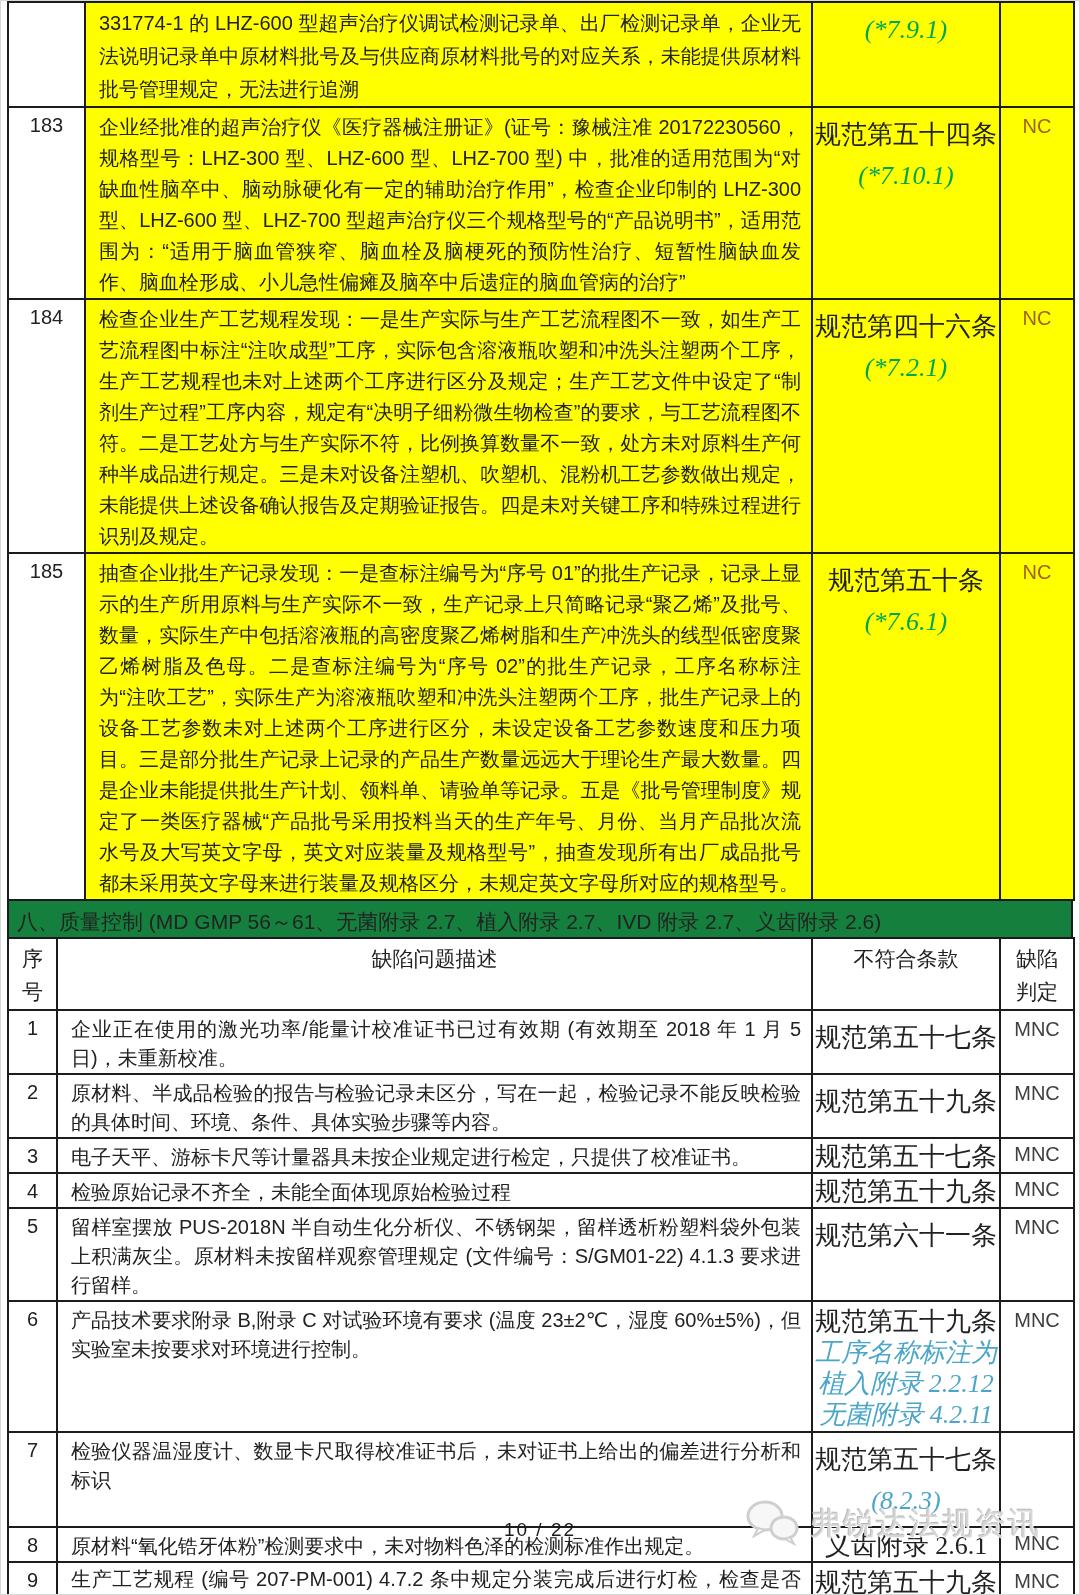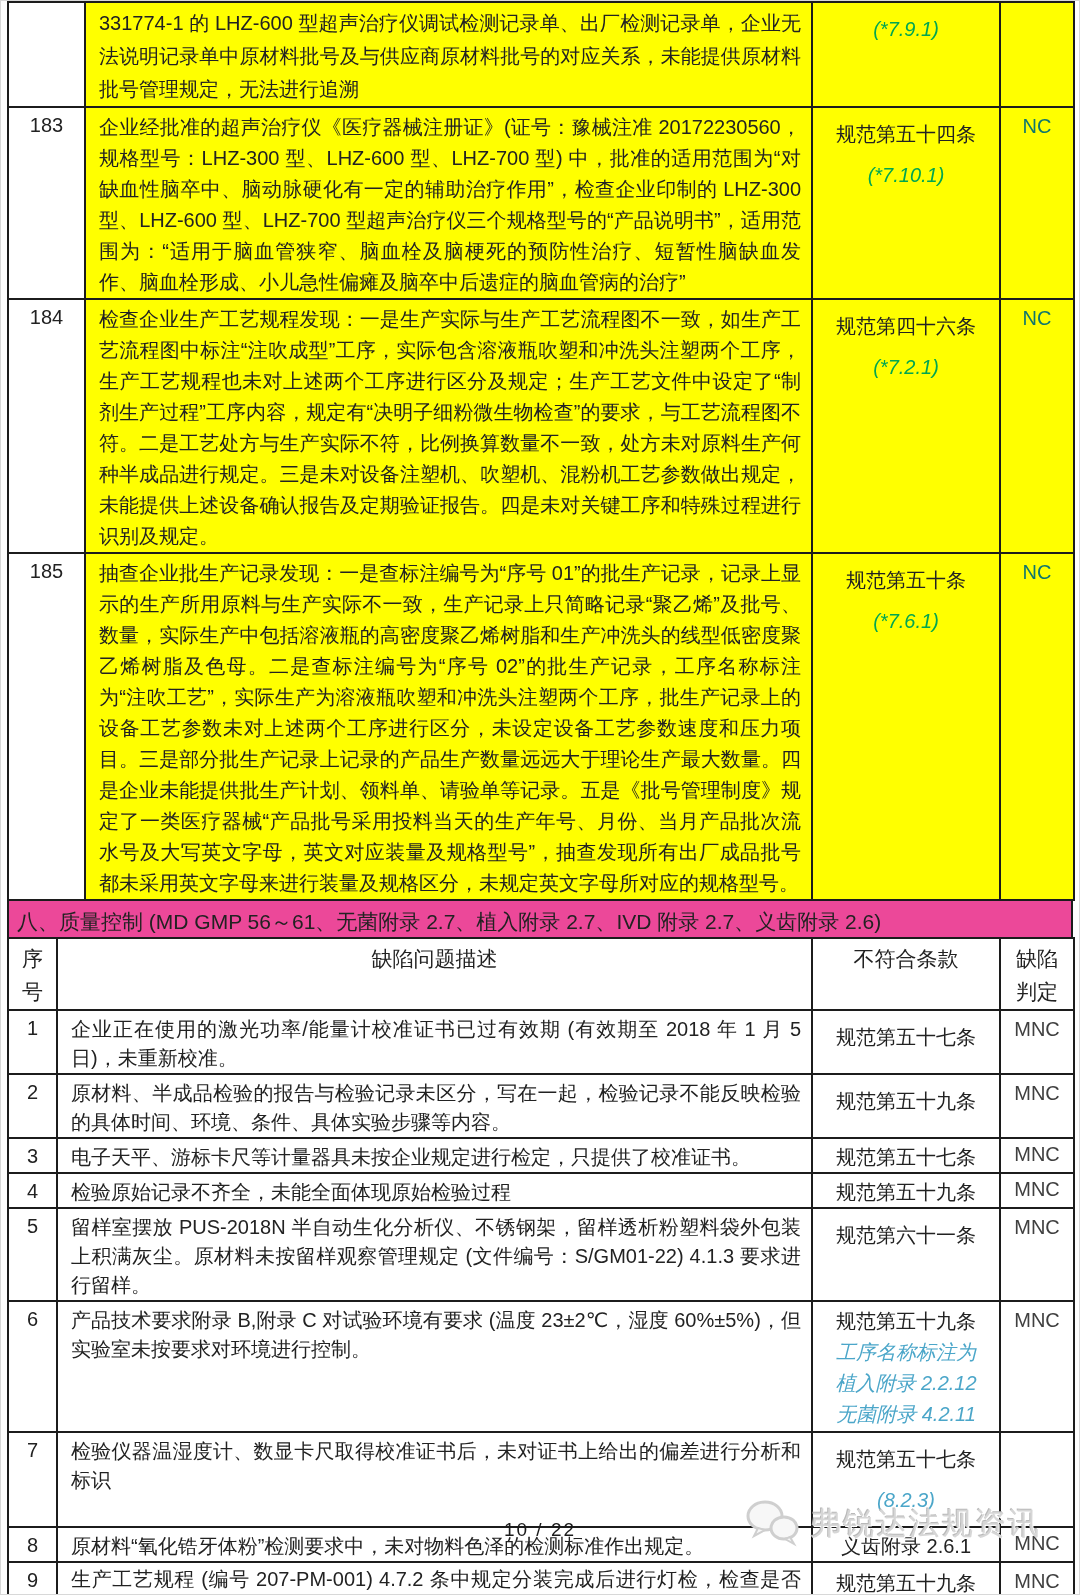--- a/index.html
+++ b/index.html
@@ -10,30 +10,30 @@
   }
   .sheet{position:absolute;left:6px;top:0;width:1066px;}
   table{border-collapse:collapse;table-layout:fixed;width:1066px;}
   td{border:2px solid #1c1c1c;vertical-align:top;overflow:hidden;box-sizing:border-box;}
   .hl{background:#FFFF00;}
   .no-cell{text-align:center;padding-top:6px;font-size:20px;background:#fff;}
   .desc-cell{padding:4px 10px 0 13px;font-size:20px;line-height:33px;text-align:justify;}
   .lh31{line-height:31px;}
   .lh29{line-height:29px;}
   .lh25{line-height:25px;}
-  .clause-cell{text-align:center;padding-top:6px;font-size:20px;line-height:41px;}
+  .clause-cell{text-align:center;padding-top:6px;font-size:26px;line-height:41px;font-family:Liberation Serif, serif;}
   .clause-cell.tight{line-height:31px;padding-top:4px;}
   .verdict-cell{text-align:center;padding-top:7px;font-size:20px;}
-  .nc{color:#0f766e;}
+  .nc{color:#a16207;}
   .mnc{color:#404040;}
   .gref{color:#00A651;font-style:italic;}
   .bref{color:#4BA6C9;font-style:italic;}
   .band{
     border:2px solid #1c1c1c;margin-top:-2px;height:40px;box-sizing:border-box;
-    font-size:21px;padding:7px 0 0 8px;background:#ec4899;
+    font-size:21px;padding:7px 0 0 8px;background:#15803d;
   }
   .qt{margin-top:-2px;}
   .hdr-cell{text-align:center;font-size:21px;line-height:33px;padding-top:3px;white-space:pre-line;}
   .footer-pagenum{
     position:absolute;left:0;top:1518px;width:100%;text-align:center;
     font-size:19px;font-weight:normal;letter-spacing:2px;color:#1a1a1a;
   }
   .brand{
     position:absolute;top:1496px;right:38px;display:flex;align-items:center;gap:8px;
   }

